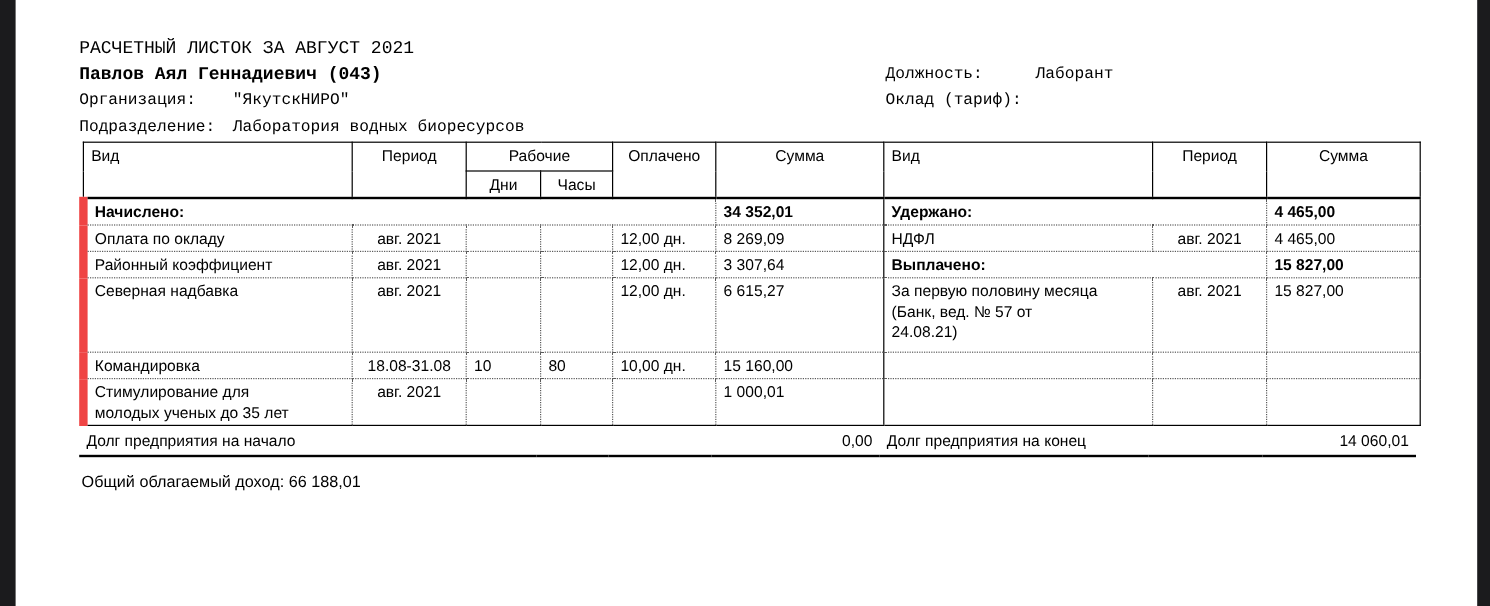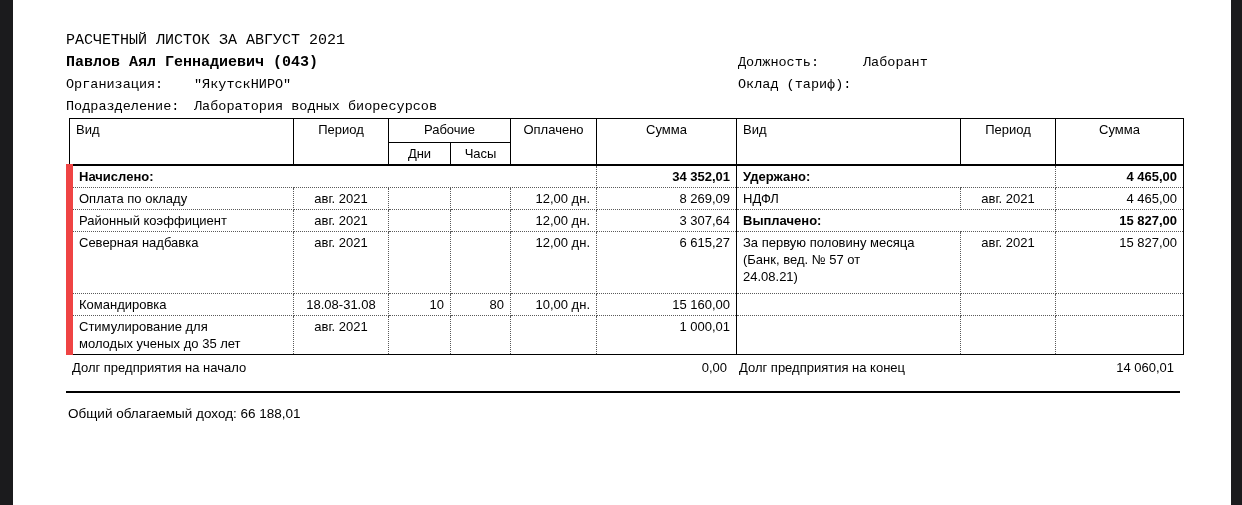--- a/index.html
+++ b/index.html
@@ -57,37 +57,37 @@
   tr.h2 { height: 18px; }
   
   tr.r { height: 22px; }
   tr.r td { border: 1px dotted #5a5a5a; }
   tr.r td:first-child { border-left: 7px solid #ef4444; margin-left: 45px; }
   tr.r td:last-child  { border-right: 1px solid #000; }
   tr.r td.bl { border-left: 1px solid #000; margin-top: 32px; }
   tr.r.last td { border-bottom: 1px solid #000; }
   tr.sumrow td { border-top: 2px solid #000; font-weight: bold; }
   td.nr { border-right: hidden; }
-  td.num { text-align: right; }
+  td.num { }
   td.ctr { text-align: center; }
   td.pre { white-space: pre-line; }
   td.bold { font-weight: bold; }
   tr.tall  { height: 62px; }
   tr.tall2 { height: 38px; }
 
   
   table.debt {
     border-collapse: collapse;
     table-layout: fixed;
     width: 1114px;
     font-size: 13px;
     margin-top: 0;
   }
   table.debt td {
-    padding: 5px 6px 15px 6px;
+    padding: 5px 6px 3px 6px;
     border-bottom: 2px solid #000;
     line-height: 16px;
     vertical-align: top;
   }
   table.debt td.num { text-align: right; }
 
   .taxable {
     margin-top: 13px;
     font-size: 13.5px;
     padding-left: 2px;

